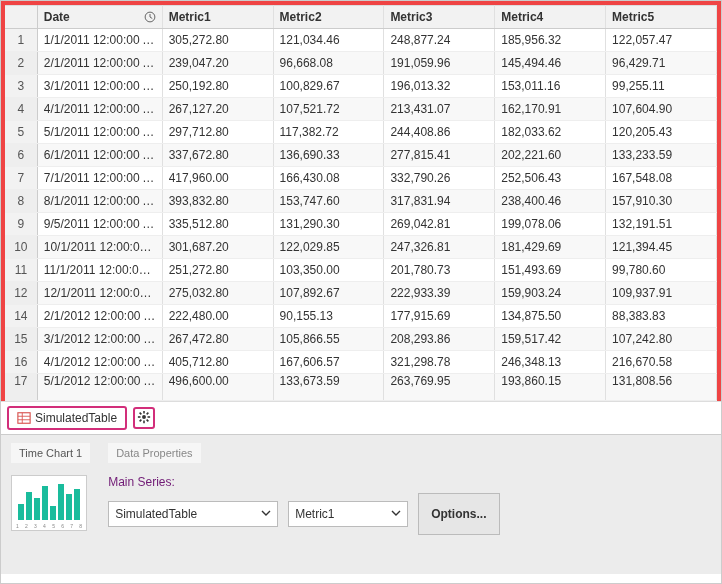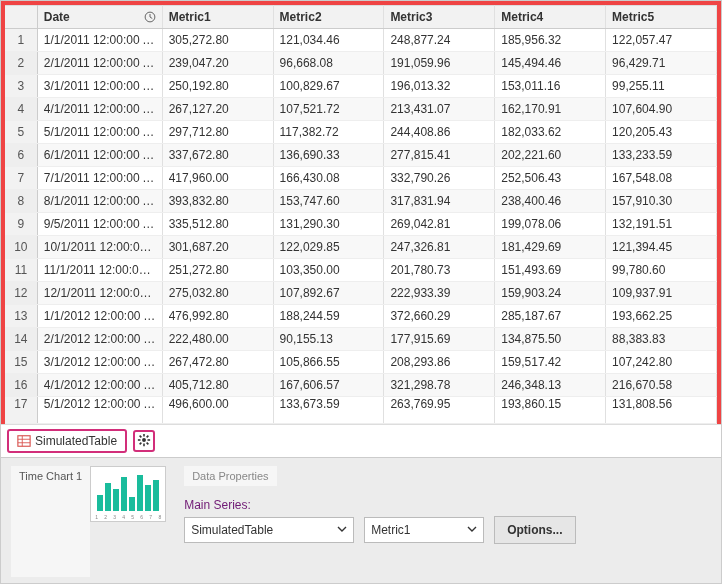--- a/index.html
+++ b/index.html
@@ -141,24 +141,24 @@
   .label { color:#701a75; font-size:12px; margin-bottom:4px; display:block; }
   .combo {
     display:flex; align-items:center; justify-content:space-between;
     background:#fff; border:1px solid #bbb; height:26px;
     padding: 0 6px; font-size:12px; color:#333;
   }
   .combo.wide { width:170px; }
   .combo.narrow { width:120px; }
   .combo .caret svg { width:10px;height:10px; }
   .options-btn {
-    background:#e6e6e6; border:1px solid #bbb; height:28px;
+    background:#e6e6e6; border:1px solid #bbb; height:42px;
     padding:0 12px; font-weight:600; color:#333; font-size:12px;
   }
-  .left-col { display:flex; }
+  .left-col { display:flex; flex-direction:column; }
 </style>
 </head>
 <body>
 
 <div class="grid-wrap">
 <table>
   <colgroup>
     <col style="width:32px">
         <col class="col-date">
         <col class="col-m">
@@ -286,29 +286,20 @@
           <td>99,780.60</td>
         </tr>
         <tr>
           <td class="rownum">12</td>
           <td>12/1/2011 12:00:00…</td>
           <td>275,032.80</td>
           <td>107,892.67</td>
           <td>222,933.39</td>
           <td>159,903.24</td>
           <td>109,937.91</td>
-        </tr>
-        <tr>
-          <td class="rownum">13</td>
-          <td>1/1/2012 12:00:00 AM</td>
-          <td>476,992.80</td>
-          <td>188,244.59</td>
-          <td>372,660.29</td>
-          <td>285,187.67</td>
-          <td>193,662.25</td>
         </tr>
         <tr>
           <td class="rownum">14</td>
           <td>2/1/2012 12:00:00 AM</td>
           <td>222,480.00</td>
           <td>90,155.13</td>
           <td>177,915.69</td>
           <td>134,875.50</td>
           <td>88,383.83</td>
         </tr>

